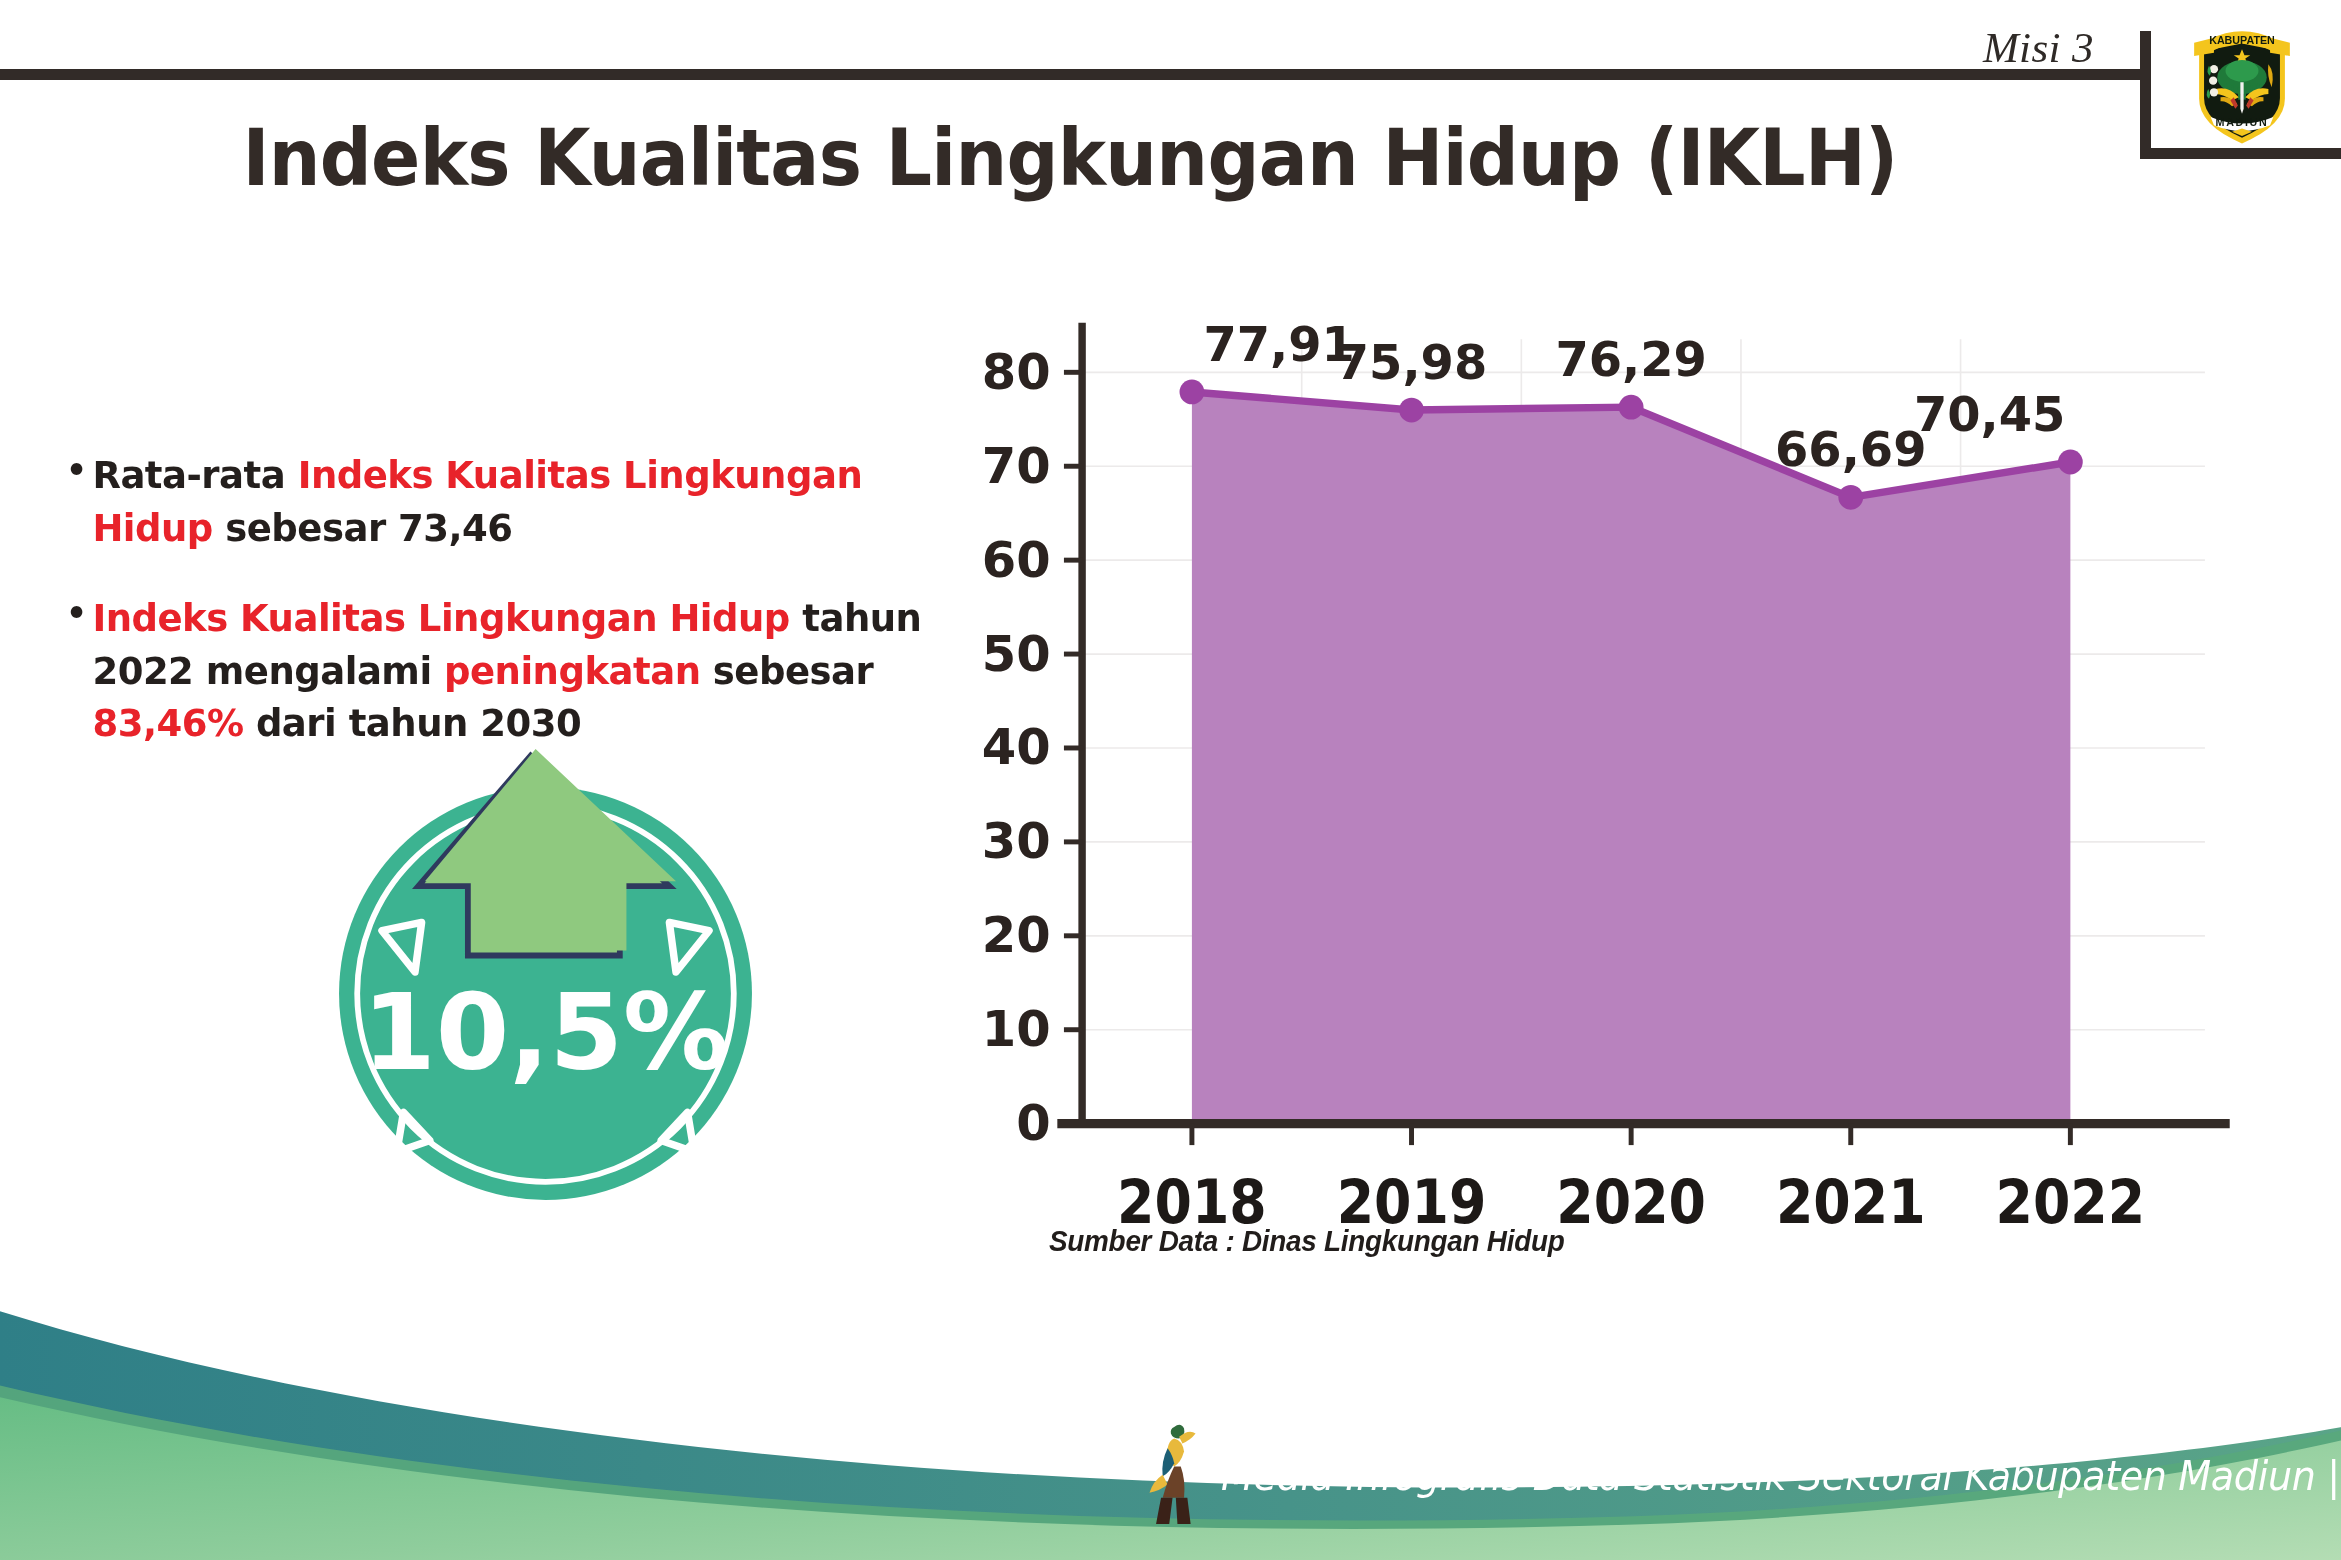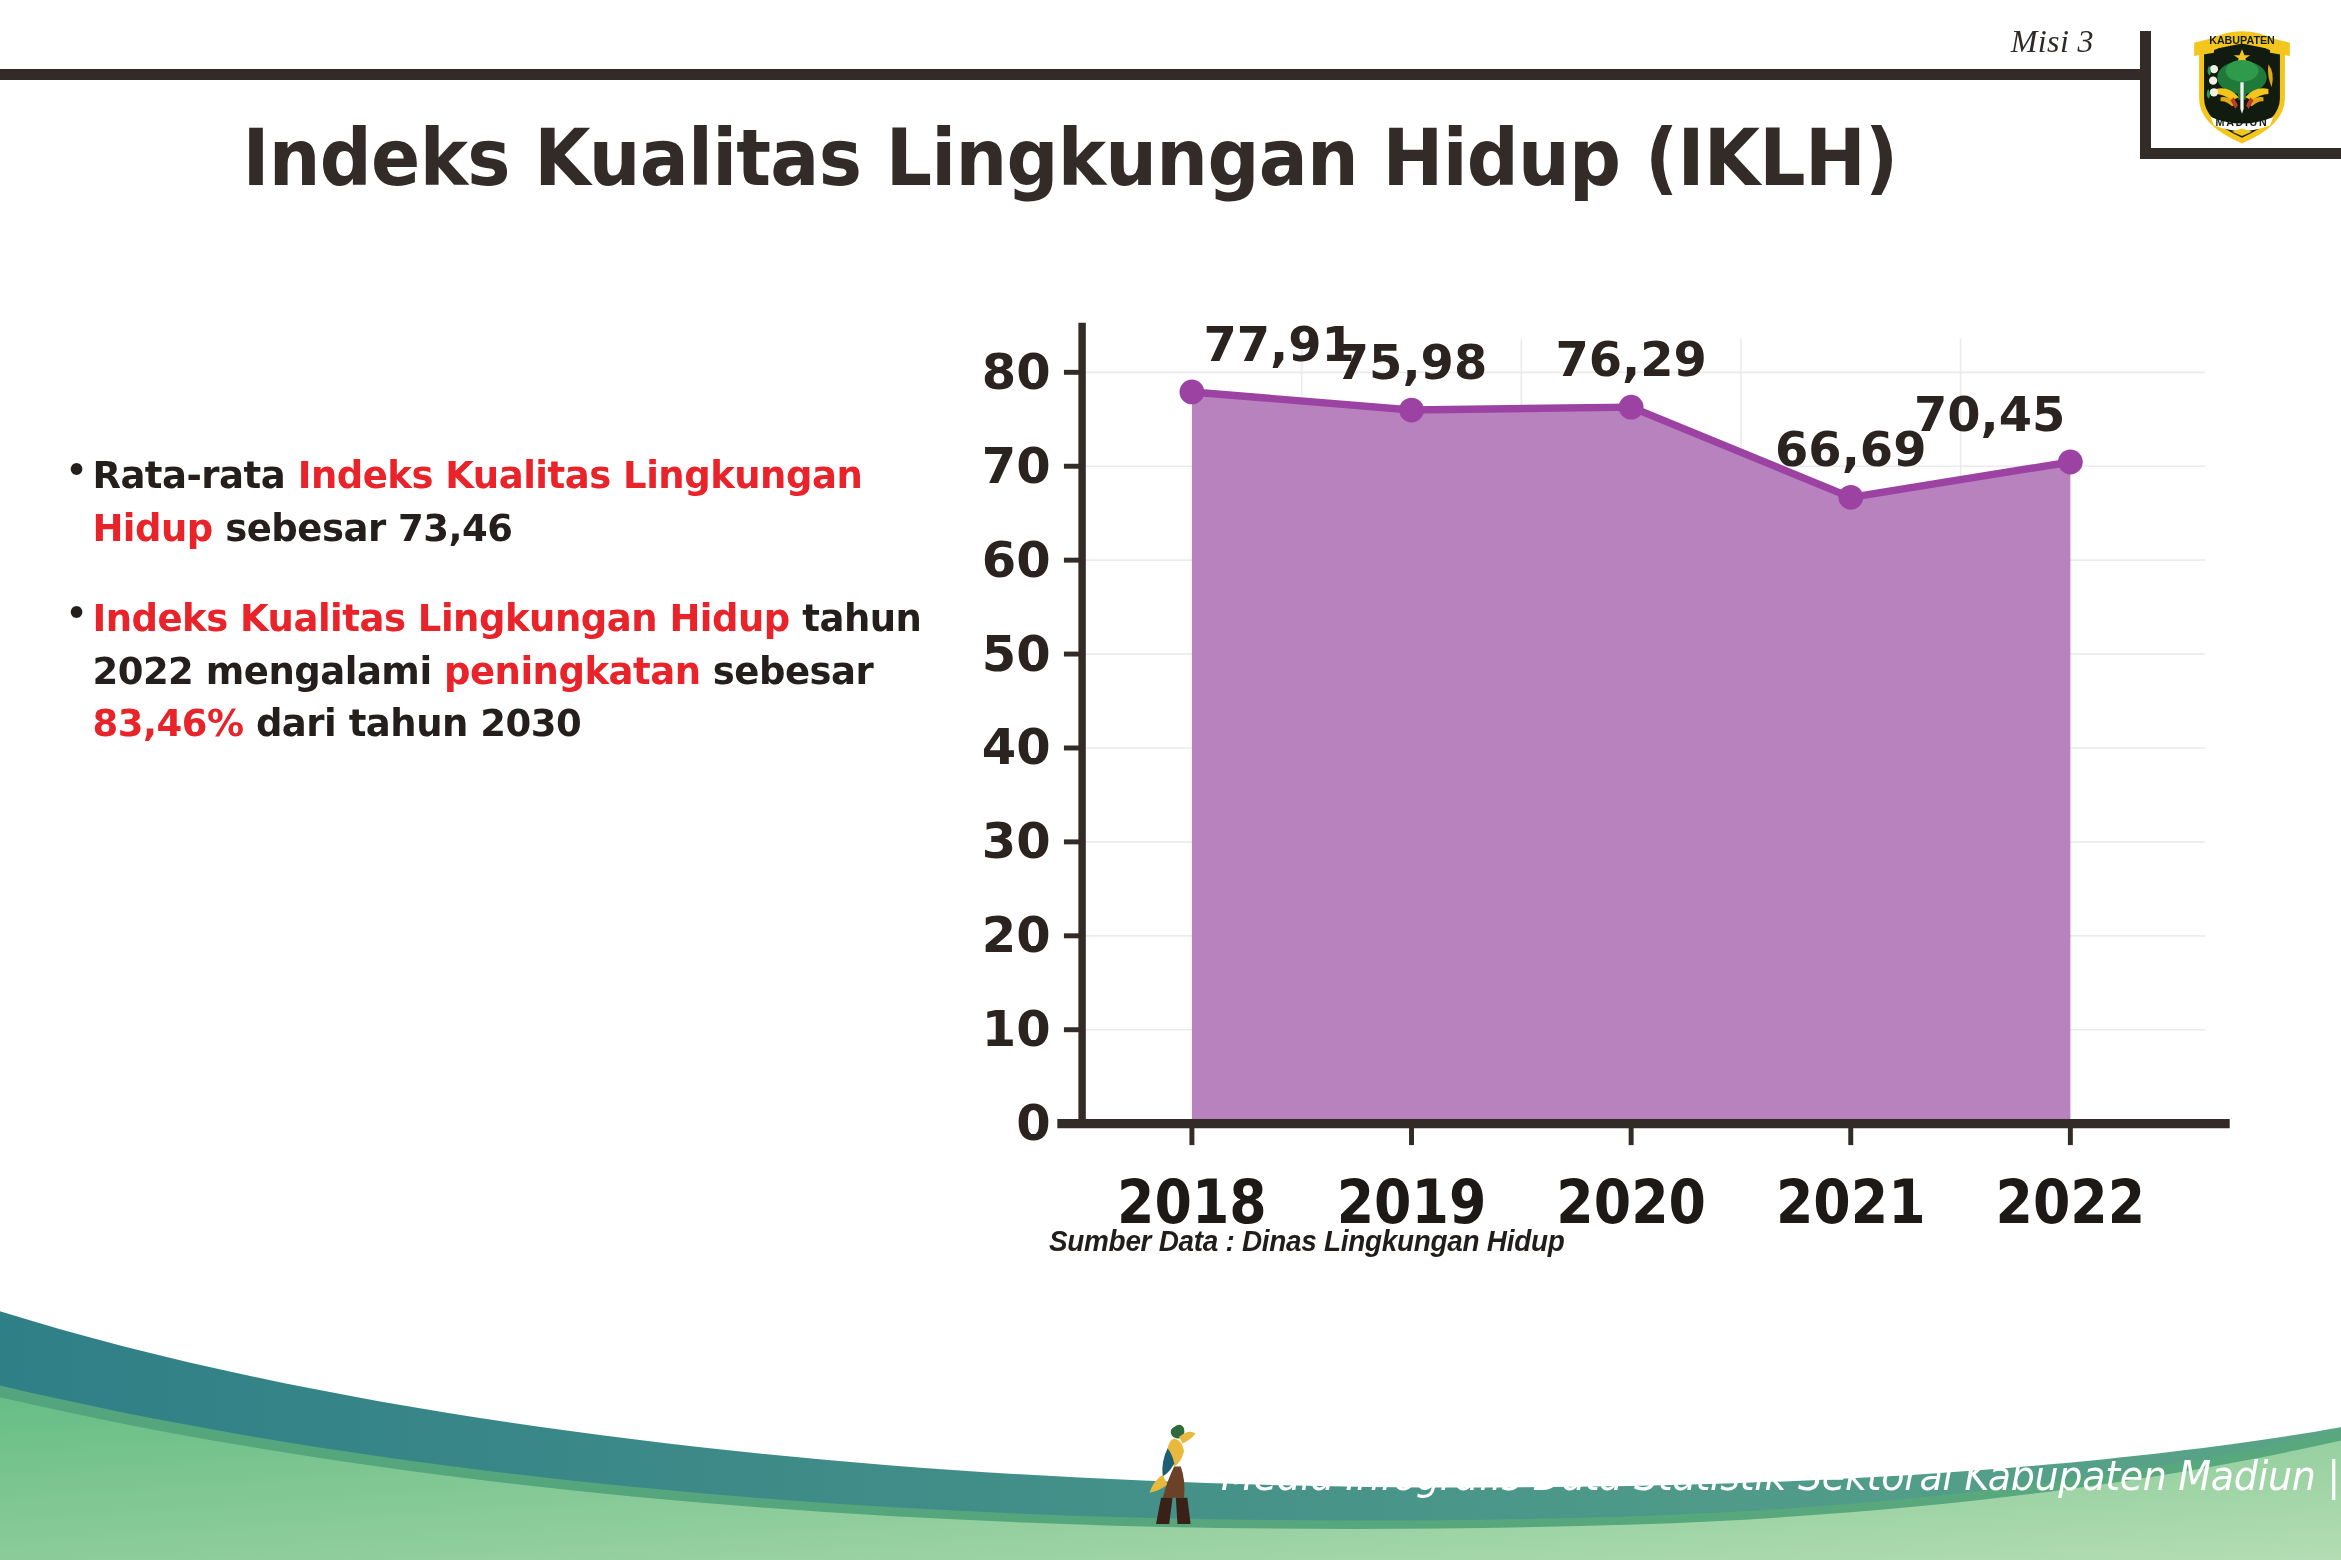--- a/index.html
+++ b/index.html
@@ -53,21 +53,21 @@
     width: 372px;
     height: 10.7px;
     background: #322b28;
   }
   #misi-label {
     position: absolute;
     right: 248px;
     top: 23px;
     font-family: "Liberation Serif", serif;
     font-style: italic;
-    font-size: 32px;
+    font-size: 43px;
     color: #2f2a27;
     letter-spacing: 0.4px;
     white-space: nowrap;
   }
   #logo-madiun {
     position: absolute;
     left: 2184px;
     top: 18px;
     width: 116px;
     height: 132px;
@@ -226,20 +226,37 @@
 
   <div id="left-col">
     <div class="bullet-item">
       <span>Rata-rata </span><span class="hl">Indeks Kualitas Lingkungan Hidup</span><span> sebesar 73,46</span>
     </div>
     <div class="bullet-item">
       <span class="hl">Indeks Kualitas Lingkungan Hidup</span><span> tahun 2022 mengalami </span><span class="hl">peningkatan</span><span> sebesar </span><span class="hl">83,46%</span><span> dari tahun 2030</span>
     </div>
   </div>
 
+  <div id="badge-wrap">
+    <svg viewBox="0 0 580 570" width="479" height="471">
+      <circle cx="290" cy="308" r="250" fill="#3cb391"></circle>
+      <circle cx="290" cy="308" r="228" fill="none" stroke="#ffffff" stroke-width="7"></circle>
+
+      <g fill="none" stroke="#ffffff" stroke-width="9" stroke-linejoin="round">
+        <polygon points="92,232 140,222 132,282"></polygon>
+        <polygon points="488,232 440,222 448,282"></polygon>
+        <polygon points="110,500 150,486 118,452"></polygon>
+        <polygon points="470,500 430,486 462,452"></polygon>
+      </g>
+
+      <polygon points="272,20 440,178 380,178 380,262 196,262 196,178 136,178" fill="#8fc97f" stroke="#2f3a5e" stroke-width="7" stroke-linejoin="miter"></polygon>
+      <polygon points="278,12 448,172 388,172 388,256 204,256 204,172 144,172" fill="#8fc97f"></polygon>
+      <text x="290" y="400" text-anchor="middle" font-family="'DejaVu Sans', sans-serif" font-weight="bold" font-size="128" fill="#ffffff">10,5%</text>
+    </svg>
+  </div>
 
   <div id="chart-panel">
     <svg id="chart-svg" width="1321" height="1016" viewBox="0 0 1600 1230">
       <g id="gridlines">
           <line x1="160" y1="1030" x2="1520" y2="1030" stroke="#eceaea" stroke-width="2"></line>
           <line x1="160" y1="916.25" x2="1520" y2="916.25" stroke="#eceaea" stroke-width="2"></line>
           <line x1="160" y1="802.5" x2="1520" y2="802.5" stroke="#eceaea" stroke-width="2"></line>
           <line x1="160" y1="688.75" x2="1520" y2="688.75" stroke="#eceaea" stroke-width="2"></line>
           <line x1="160" y1="575" x2="1520" y2="575" stroke="#eceaea" stroke-width="2"></line>
           <line x1="160" y1="461.25" x2="1520" y2="461.25" stroke="#eceaea" stroke-width="2"></line>

